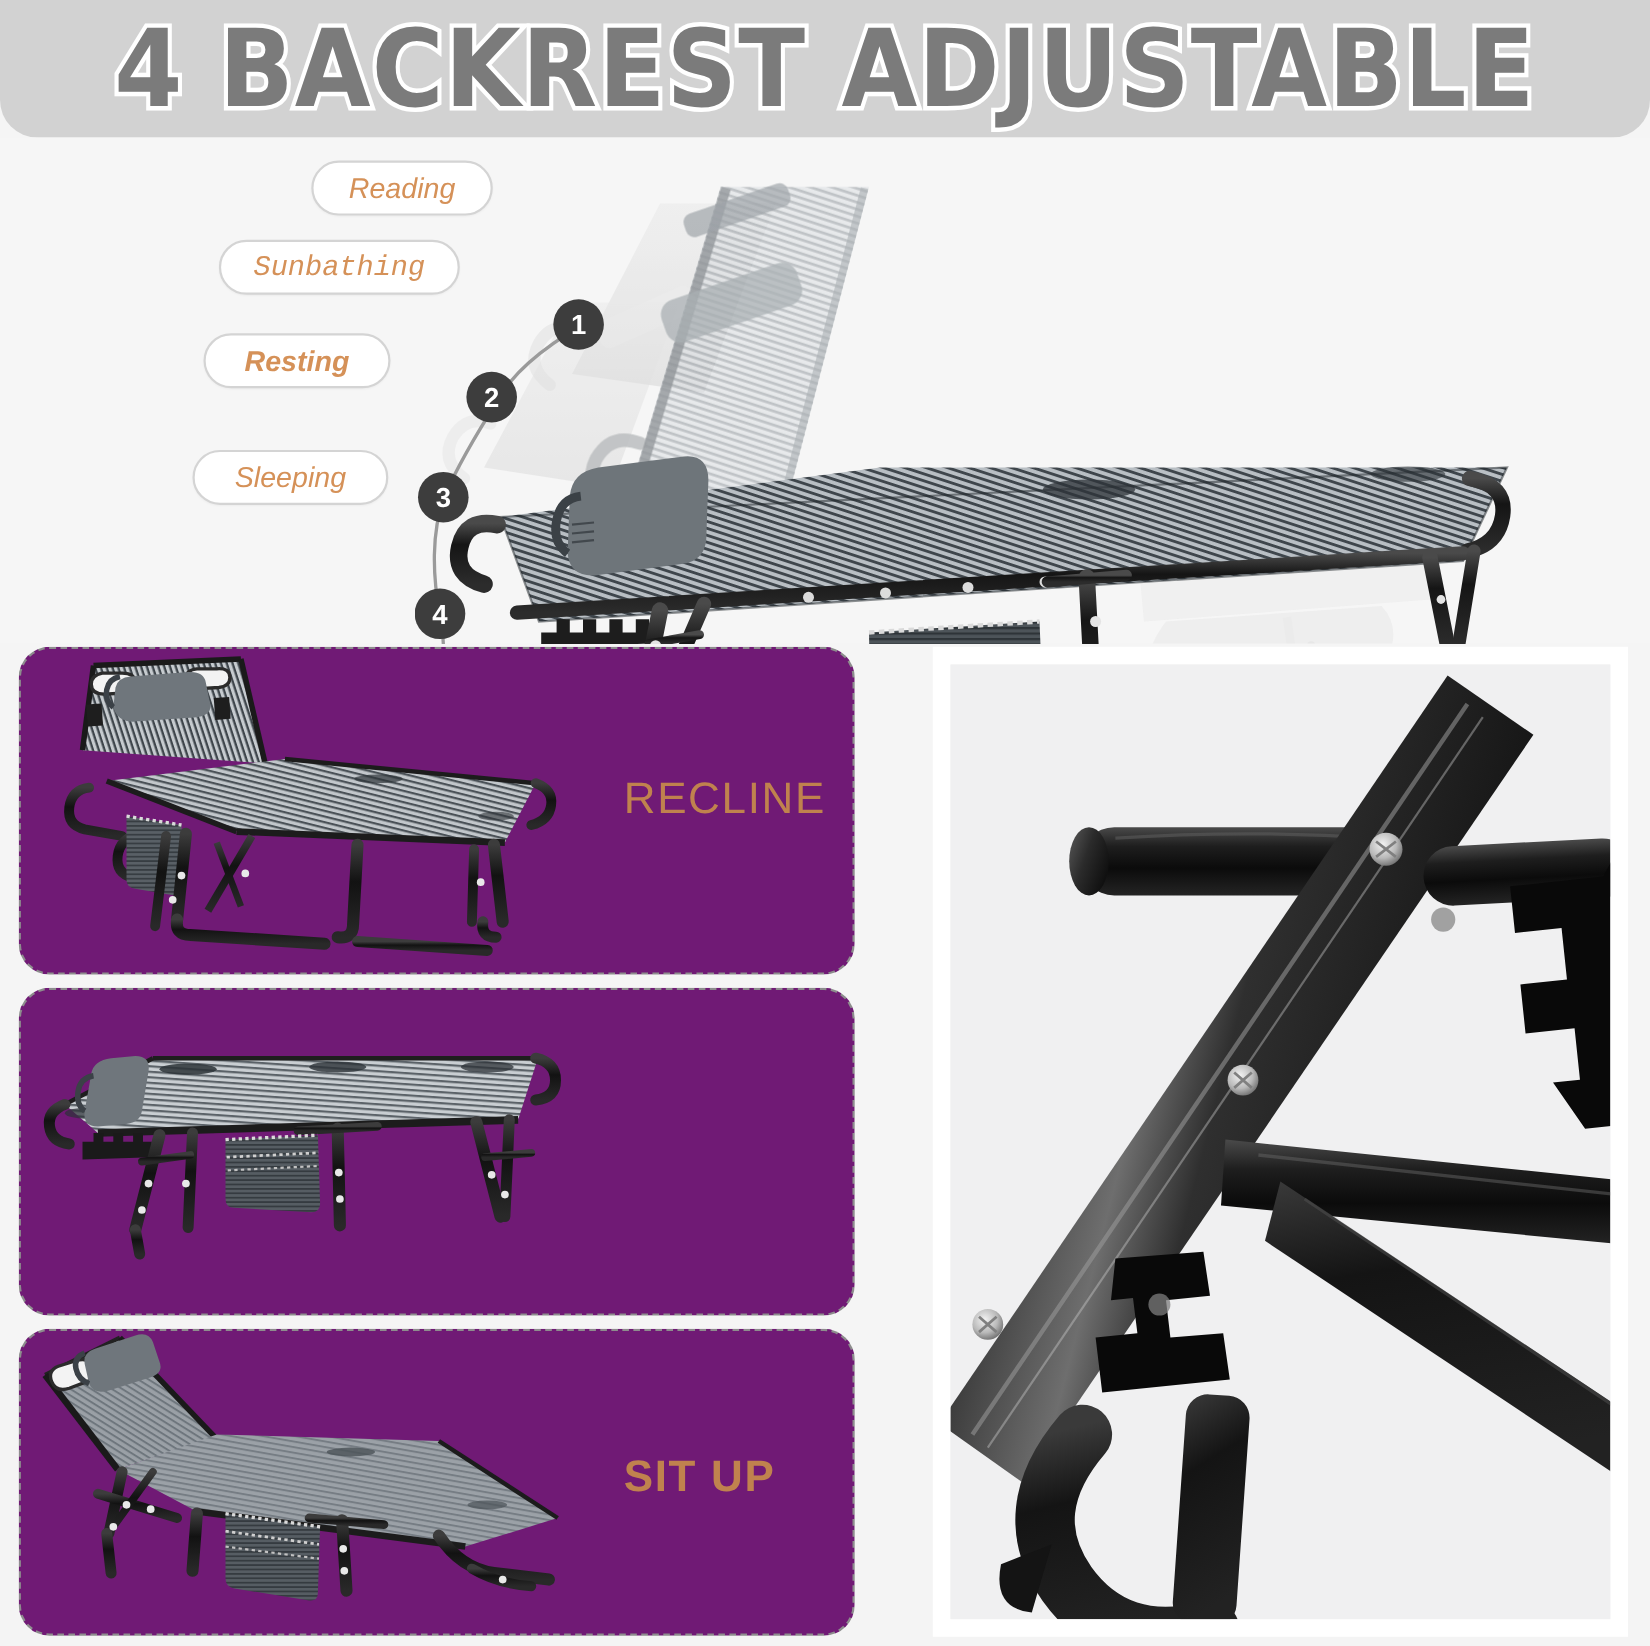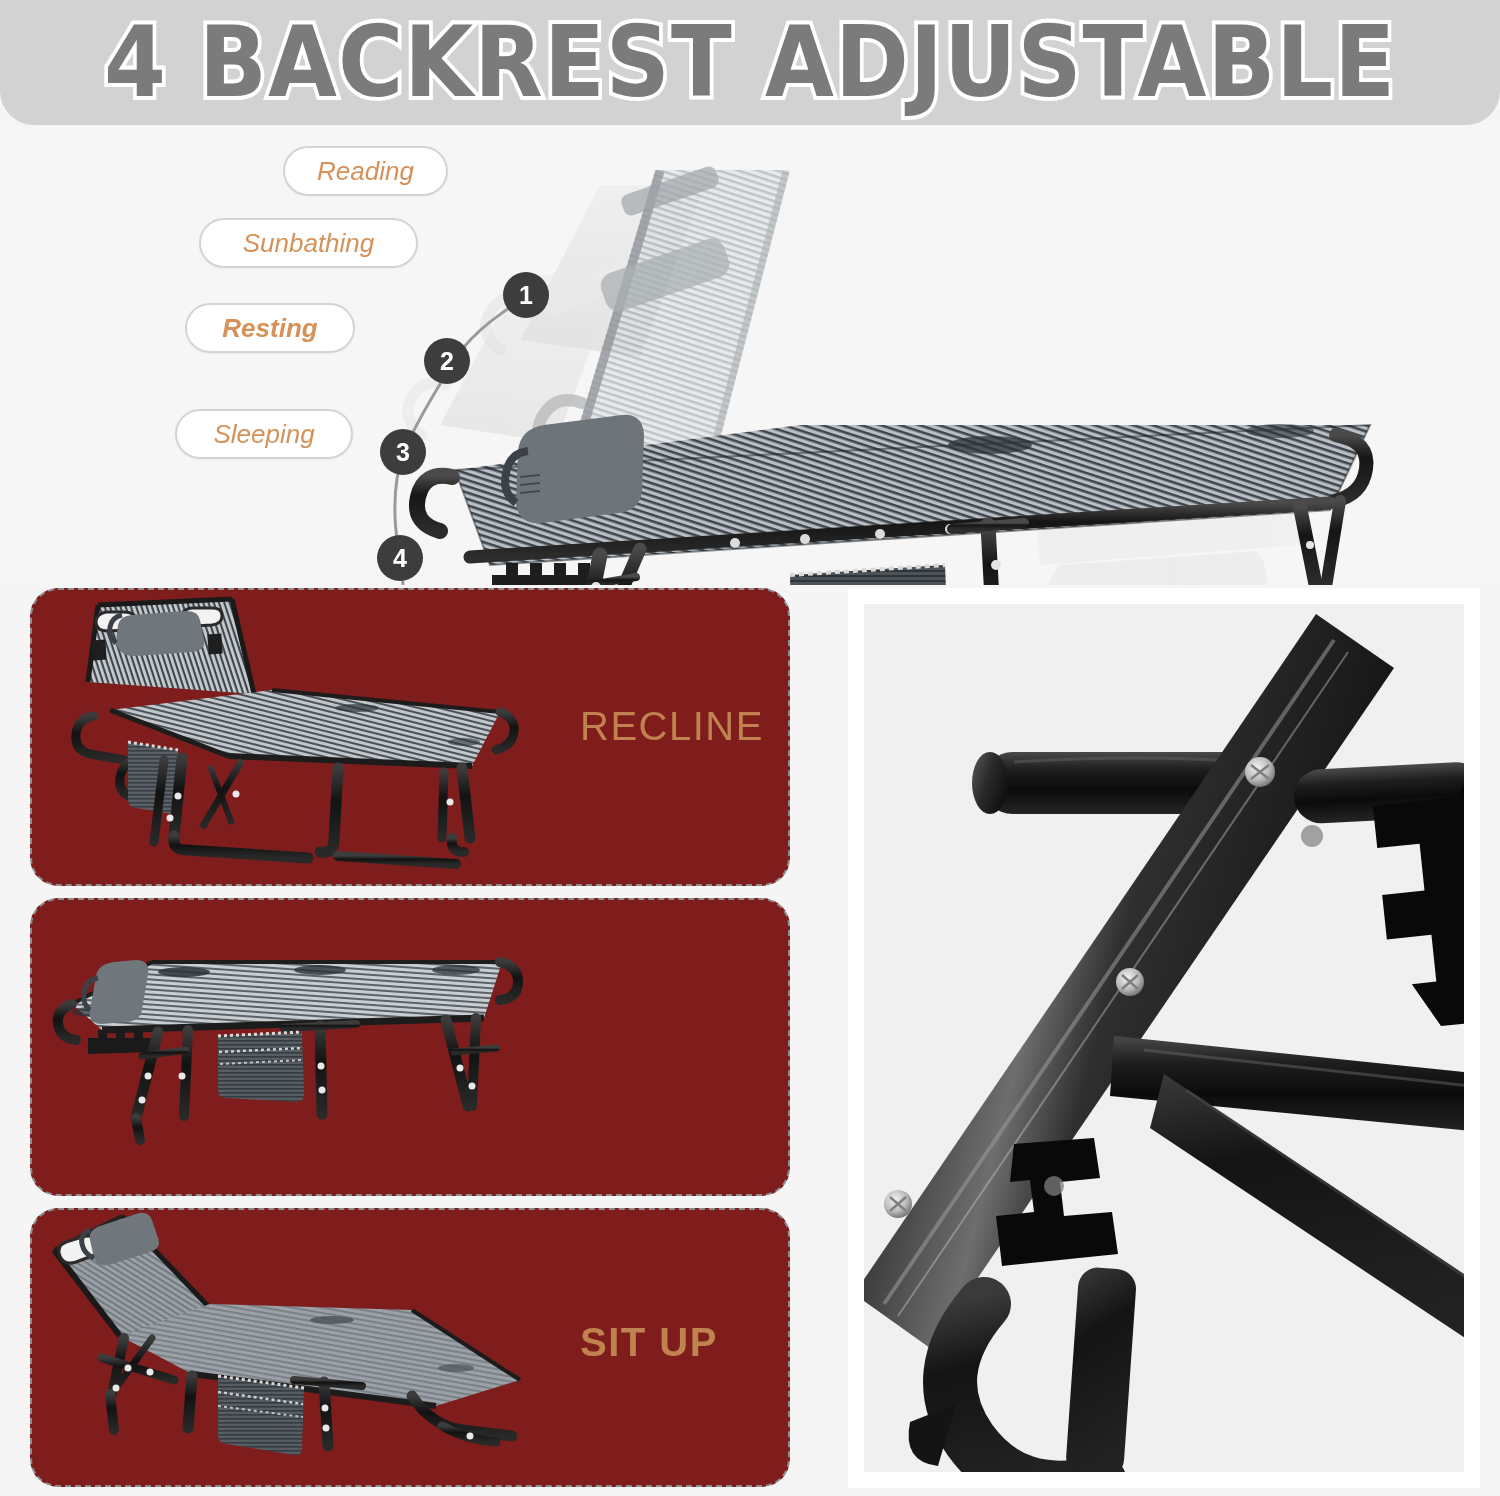--- a/index.html
+++ b/index.html
@@ -58,24 +58,24 @@
     font-family: "Liberation Sans", sans-serif;
     display: flex; align-items: center; justify-content: center;
     box-shadow: 0 1px 2px rgba(0,0,0,0.04);
     white-space: nowrap;
     text-align: center;
   }
 
   
   .card {
     position: absolute;
-    left: 30px; width: 760px;
+    left: 17px; width: 760px;
     border: 2px dashed #8d8d8d;
     border-radius: 28px;
-    background: #7f1d1d;
+    background: #701a75;
   }
   .card-label {
     position: absolute;
     color: #c0824e;
     font-size: 40px;
     letter-spacing: 1.5px;
     font-family: "Liberation Sans", sans-serif;
     white-space: nowrap;
   }
   .card-art { position: absolute; left: 0; top: 0; }
@@ -224,21 +224,21 @@
         <circle cx="403" cy="327" r="23" fill="#3d3d3d"></circle>
         <text x="403" y="336" text-anchor="middle" fill="#ffffff" font-size="25" font-family="Liberation Sans, sans-serif" font-weight="bold">3</text>
       </g>
       <g>
         <circle cx="400" cy="433" r="23" fill="#3d3d3d"></circle>
         <text x="400" y="442" text-anchor="middle" fill="#ffffff" font-size="25" font-family="Liberation Sans, sans-serif" font-weight="bold">4</text>
       </g>
     </svg>
 
     <div class="pill" style="left:283px; top:21px; width:165px; height:50px;">Reading</div>
-    <div class="pill" style="left:199px; top:93px; width:219px; height:50px;">Sunbathing</div>
+    <div class="pill" style="left:199px; top:93px; width:219px; height:50px;font-family:Liberation Mono, monospace;">Sunbathing</div>
     <div class="pill" style="left:185px; top:178px; width:170px; height:50px;font-weight:bold;">Resting</div>
     <div class="pill" style="left:175px; top:284px; width:178px; height:50px;">Sleeping</div>
   </div>
 
   <div class="card" style="top:588px; height:298px;">
     <svg class="card-art" width="500" height="294" viewBox="0 0 500 294">
       <defs>
         <pattern id="c1fab" width="5" height="5" patternUnits="userSpaceOnUse" patternTransform="rotate(72)">
           <rect width="5" height="5" fill="#c6cbcf"></rect>
           <rect width="5" height="2.1" fill="#3e454b"></rect>

